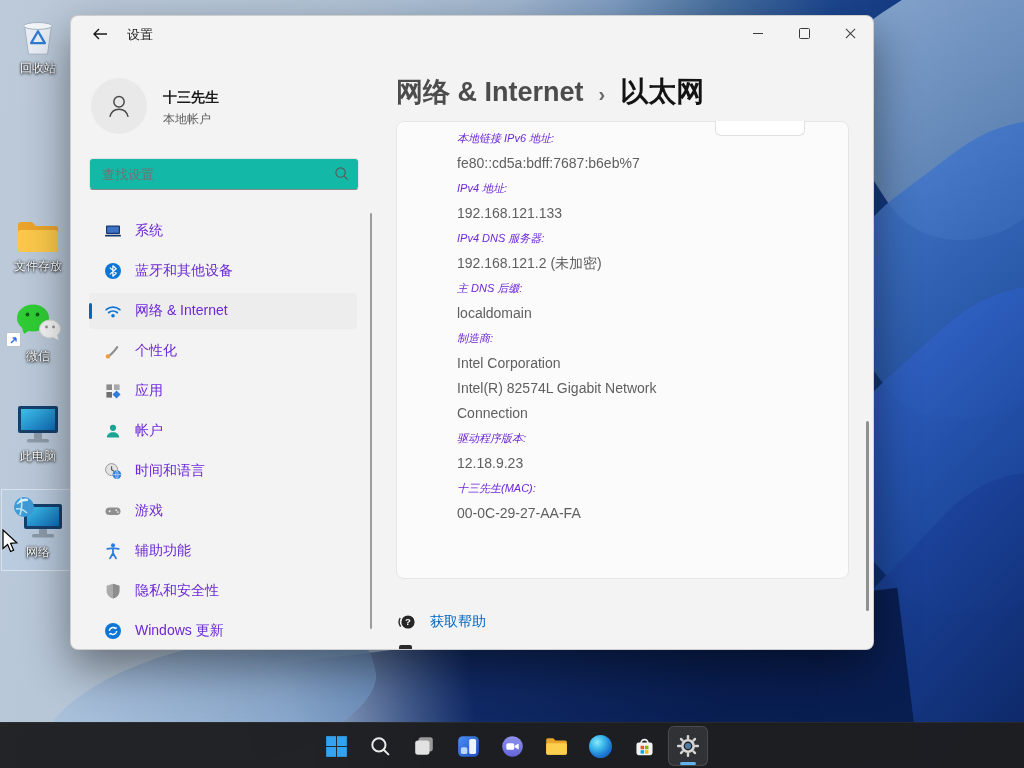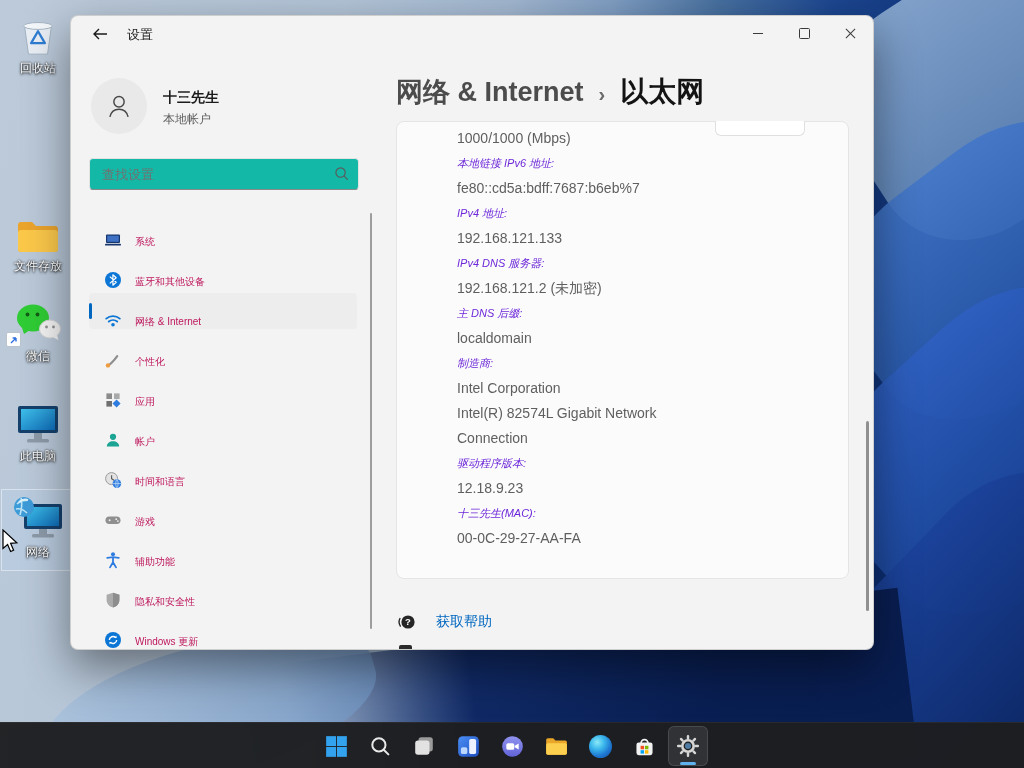--- a/index.html
+++ b/index.html
@@ -52,42 +52,42 @@
   .prof-type{position:absolute;left:92px;top:95px;font-size:12px;color:#5e5e5e;}
 
   .searchbox{position:absolute;left:18px;top:142px;width:268px;height:30px;background:#14b8a6;
       border:1px solid #e3e3e3;border-bottom:1px solid #8a8a8a;border-radius:4px;}
   .searchbox input{position:absolute;left:10px;top:1px;width:220px;height:26px;border:none;outline:none;
       font-size:13px;color:#1a1a1a;font-family:inherit;background:transparent;}
   .searchbox input::placeholder{color:#717171;}
   .search-ic{position:absolute;right:9px;top:7px;}
 
   .nav{position:absolute;left:18px;top:197px;width:268px;}
-  .nav-item{position:relative;height:36px;margin-bottom:4px;border-radius:4px;display:flex;align-items:flex-end;
-      padding-left:15px;box-sizing:border-box;font-size:10px;color:#be185d;}
+  .nav-item{position:relative;height:36px;margin-bottom:4px;border-radius:4px;display:flex;align-items:center;
+      padding-left:15px;box-sizing:border-box;font-size:14px;color:#6d28d9;}
   .nav-item.selected{background:#ededed;}
   .nav-ic{width:18px;height:18px;margin-right:13px;flex:0 0 18px;}
   .accent{position:absolute;left:0;top:10px;width:3px;height:16px;border-radius:2px;background:#0067c0;}
   .nav-scroll{position:absolute;left:299px;top:197px;width:2px;height:416px;background:#9d9d9d;border-radius:1px;}
 
   .crumbs{position:absolute;left:325px;top:57px;font-size:27px;font-weight:600;display:flex;align-items:baseline;}
   .crumb-parent{color:#4c4c4c;}
   .crumb-sep{color:#6a6a6a;font-size:20px;margin:0 15px;}
   .crumb-cur{color:#131313;font-size:28px;}
 
   .card{position:absolute;left:325px;top:105px;width:453px;height:458px;background:#fbfbfb;
       border:1px solid #e5e5e5;border-radius:8px;box-sizing:border-box;}
   .copy-btn{position:absolute;left:318px;top:-1px;width:88px;height:14px;background:#fff;
       border:1px solid #e0e0e0;border-top:none;border-radius:0 0 6px 6px;}
   .rows{padding:4px 0 0 60px;}
   .rows .lbl{font-size:11px;line-height:25px;color:#6d28d9;font-style:italic;}
   .rows .val{font-size:14px;line-height:25px;color:#5f5f5f;max-width:272px;}
 
   .help{position:absolute;left:326px;top:596px;display:flex;align-items:center;}
-  .help-label{margin-left:19px;font-size:14px;color:#0067c0;}
+  .help-label{margin-left:13px;font-size:14px;color:#0067c0;}
   .feedback-part{position:absolute;left:328px;top:629px;width:13px;height:4px;background:#2a2a2a;border-radius:2px 2px 0 0;}
   .win-scroll{position:absolute;left:795px;top:405px;width:3px;height:190px;background:#909090;border-radius:2px;}
 
   
   .taskbar{position:absolute;left:0;top:722px;width:1024px;height:46px;background:rgba(29,30,32,.97);
       border-top:1px solid rgba(255,255,255,.05);}
   .tb-center{position:absolute;left:316px;top:3px;display:flex;gap:4px;}
   .tb-btn{width:40px;height:40px;border-radius:6px;display:flex;align-items:center;justify-content:center;position:relative;}
   .tb-btn.active{background:rgba(255,255,255,.09);box-shadow:inset 0 0 0 1px rgba(255,255,255,.12);}
   .tb-indicator{position:absolute;bottom:1px;left:50%;transform:translateX(-50%);width:16px;height:3px;
@@ -324,21 +324,20 @@
 
     <div class="crumbs">
       <span class="crumb-parent">网络 &amp; Internet</span>
       <span class="crumb-sep">›</span>
       <span class="crumb-cur">以太网</span>
     </div>
 
     <div class="card">
       <div class="copy-btn"></div>
       <div class="rows">
-        <div class="val">1000/1000 (Mbps)</div>
         <div class="lbl">本地链接 IPv6 地址:</div>
         <div class="val">fe80::cd5a:bdff:7687:b6eb%7</div>
         <div class="lbl">IPv4 地址:</div>
         <div class="val">192.168.121.133</div>
         <div class="lbl">IPv4 DNS 服务器:</div>
         <div class="val">192.168.121.2 (未加密)</div>
         <div class="lbl">主 DNS 后缀:</div>
         <div class="val">localdomain</div>
         <div class="lbl">制造商:</div>
         <div class="val">Intel Corporation</div>

